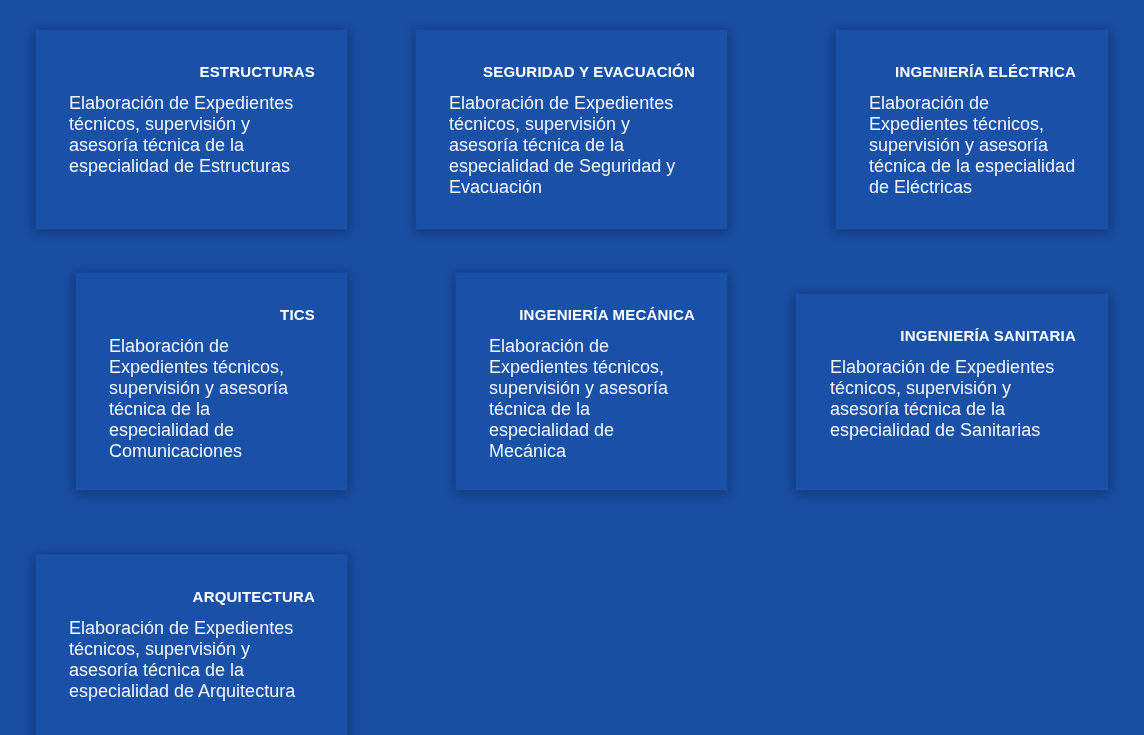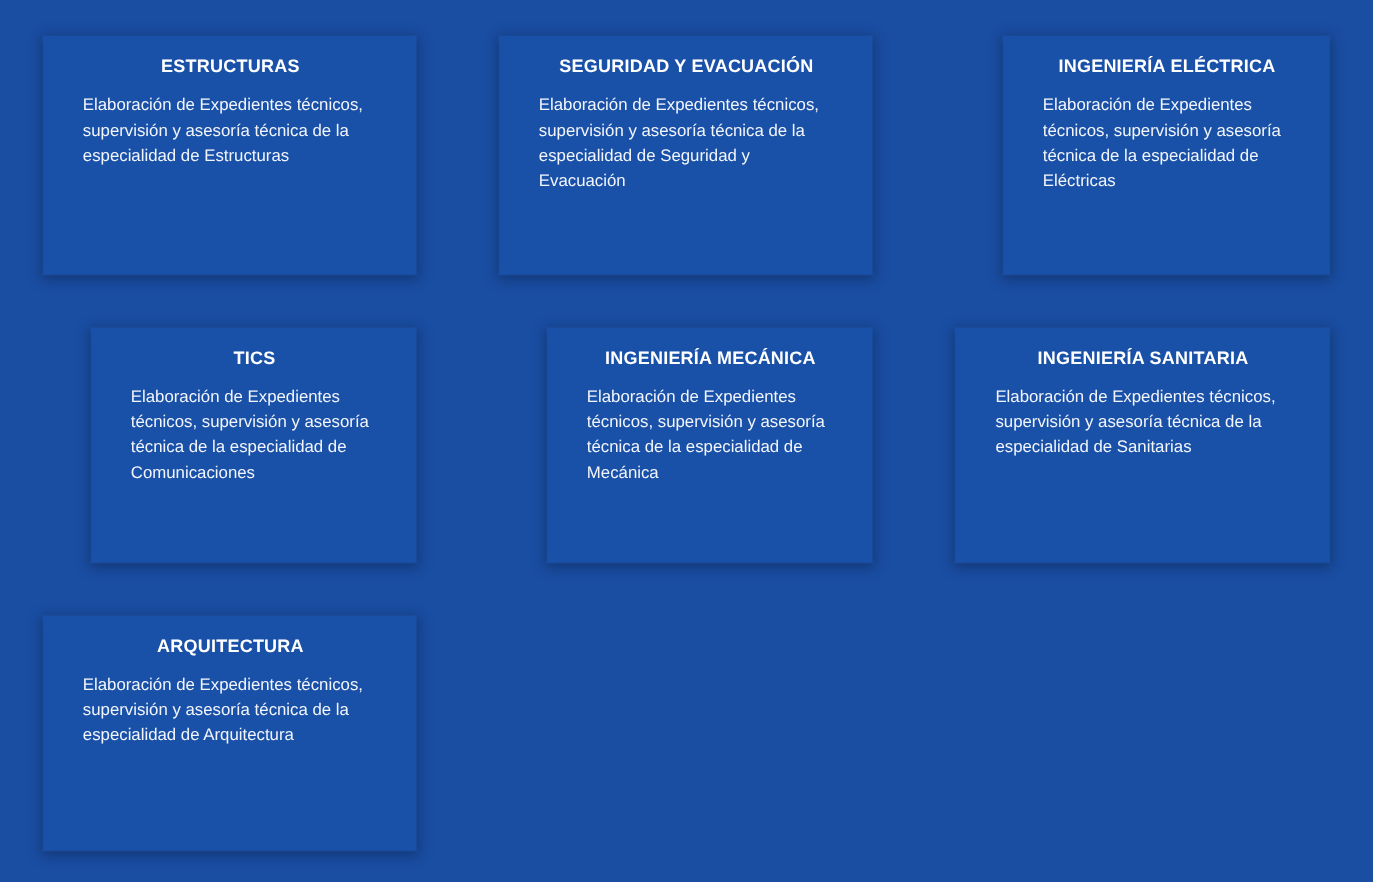--- a/index.html
+++ b/index.html
@@ -33,46 +33,46 @@
     grid-template-columns: 311px 311px 312px;
     column-gap: 69px;
     row-gap: 44px;
   }
 
   .card {
     background: #1a51a8;
     border: 0;
     border-radius: 0;
     min-height: 199px;
-    padding: 16px 32px 28px 33px;
+    padding: 32px 32px 28px 33px;
     box-shadow: 0 2px 10px 2px rgba(8, 26, 58, 0.40),
                 0 0 0 1px rgba(38, 92, 176, 0.45);
     color: #ffffff;
     display: flex;
     flex-direction: column;
-    align-items: center;
+    align-items: flex-end;
   }
 
   .card-row-1 { min-height: 199px; }
   .card-row-2 { min-height: 191px; margin-left: 40px; }
-  .card-row-3 { min-height: 196px; }
+  .card-row-3 { min-height: 196px; margin-top: 21px; }
 
   .card-title {
     margin: 0 0 12px 0;
     font-size: 15px;
     line-height: 19px;
     font-weight: bold;
     letter-spacing: 0.2px;
     color: #ffffff;
     text-transform: uppercase;
   }
 
   .card-desc {
     margin: 0;
-    font-size: 14px;
+    font-size: 18px;
     line-height: 21px;
     font-weight: normal;
     color: #f2f5fb;
     max-width: 246px;
   }
 </style>
 </head>
 <body>
 
 <div class="page">

